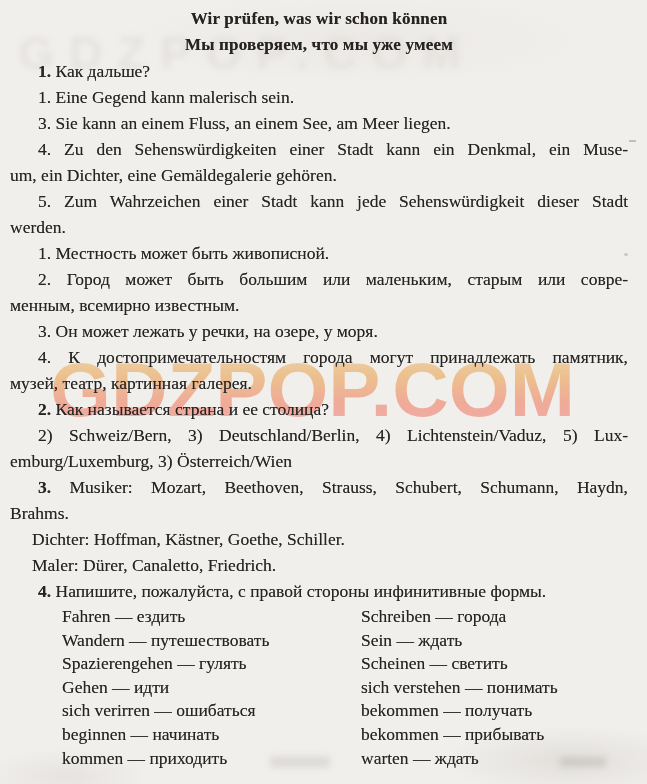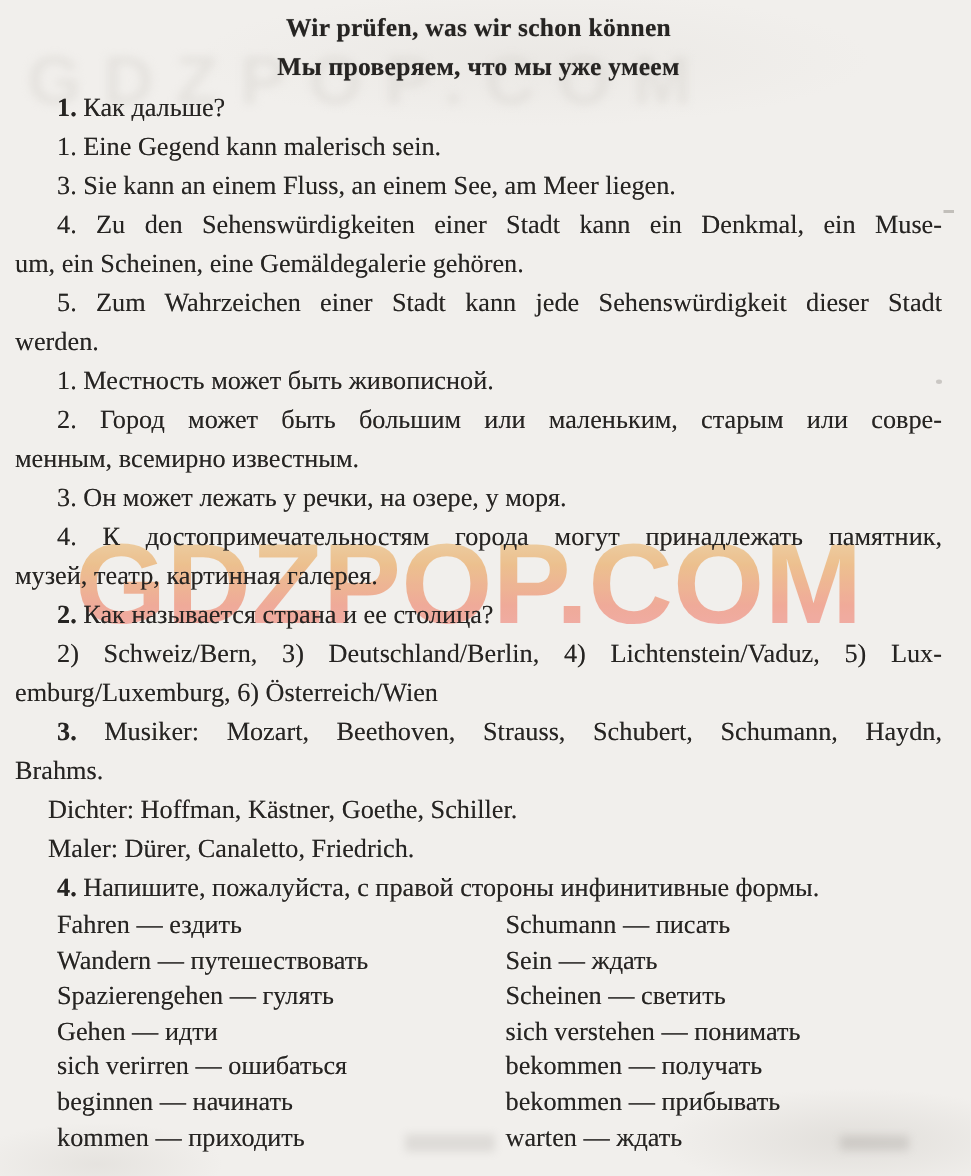--- a/index.html
+++ b/index.html
@@ -85,21 +85,21 @@
 
   #verbs { margin-top: 1px; }
   .verb-row {
     display: grid;
     grid-template-columns: 299px 1fr;
     padding-left: 28px;
     font-size: 17.5px;
     line-height: 23.6px;
     text-shadow: 0 0 .4px rgba(35,33,31,.5);
   }
-  .verb-row .cell { white-space: nowrap; }
+  .verb-row .cell { white-space: nowrap; margin-left: 24px; }
 
   
   .artifact { position: absolute; background: #9b9792; z-index: 0; }
   .artifact.a1 { width: 7px; height: 2px; left: 629px; top: 140px; opacity: .55; }
   .artifact.a2 { width: 4px; height: 3px; left: 624px; top: 253px; opacity: .45; border-radius: 50%; }
   .artifact.a3 { width: 46px; height: 10px; left: 560px; top: 757px; opacity: .28; filter: blur(3px); }
   .artifact.a4 { width: 60px; height: 12px; left: 270px; top: 756px; opacity: .22; filter: blur(3px); }
 </style>
 </head>
 <body>
@@ -113,42 +113,42 @@
 <div class="artifact a4"></div>
 
 <div class="content">
   <div class="title">Wir prüfen, was wir schon können</div>
   <div class="title">Мы проверяем, что мы уже умеем</div>
   <div id="lines">
       <div class="line ind-normal"><b class="pfx">1.</b><span class="txt"> Как дальше?</span></div>
       <div class="line ind-normal"><span class="txt">1. Eine Gegend kann malerisch sein.</span></div>
       <div class="line ind-normal"><span class="txt">3. Sie kann an einem Fluss, an einem See, am Meer liegen.</span></div>
       <div class="line ind-normal justify"><span class="txt">4. Zu den Sehenswürdigkeiten einer Stadt kann ein Denkmal, ein Muse-</span></div>
-      <div class="line ind-none"><span class="txt">um, ein Scheinen, eine Gemäldegalerie gehören.</span></div>
+      <div class="line ind-none"><span class="txt">um, ein Dichter, eine Gemäldegalerie gehören.</span></div>
       <div class="line ind-normal justify"><span class="txt">5. Zum Wahrzeichen einer Stadt kann jede Sehenswürdigkeit dieser Stadt</span></div>
       <div class="line ind-none"><span class="txt">werden.</span></div>
       <div class="line ind-normal"><span class="txt">1. Местность может быть живописной.</span></div>
       <div class="line ind-normal justify"><span class="txt">2. Город может быть большим или маленьким, старым или совре-</span></div>
       <div class="line ind-none"><span class="txt">менным, всемирно известным.</span></div>
       <div class="line ind-normal"><span class="txt">3. Он может лежать у речки, на озере, у моря.</span></div>
       <div class="line ind-normal justify"><span class="txt">4. К достопримечательностям города могут принадлежать памятник,</span></div>
       <div class="line ind-none"><span class="txt">музей, театр, картинная галерея.</span></div>
       <div class="line ind-normal"><b class="pfx">2.</b><span class="txt"> Как называется страна и ее столица?</span></div>
       <div class="line ind-normal justify"><span class="txt">2) Schweiz/Bern, 3) Deutschland/Berlin, 4) Lichtenstein/Vaduz, 5) Lux-</span></div>
-      <div class="line ind-none"><span class="txt">emburg/Luxemburg, 6) Österreich/Wien</span></div>
+      <div class="line ind-none"><span class="txt">emburg/Luxemburg, 3) Österreich/Wien</span></div>
       <div class="line ind-normal justify"><b class="pfx">3.</b><span class="txt"> Musiker: Mozart, Beethoven, Strauss, Schubert, Schumann, Haydn,</span></div>
       <div class="line ind-none"><span class="txt">Brahms.</span></div>
       <div class="line ind-small"><span class="txt">Dichter: Hoffman, Kästner, Goethe, Schiller.</span></div>
       <div class="line ind-small"><span class="txt">Maler: Dürer, Canaletto, Friedrich.</span></div>
       <div class="line ind-normal"><b class="pfx">4.</b><span class="txt"> Напишите, пожалуйста, с правой стороны инфинитивные формы.</span></div>
     </div>
   <div id="verbs">
       <div class="verb-row">
     <div class="cell">Fahren — ездить</div>
-    <div class="cell">Schumann — писать</div>
+    <div class="cell">Schreiben — города</div>
   </div>
       <div class="verb-row">
     <div class="cell">Wandern — путешествовать</div>
     <div class="cell">Sein — ждать</div>
   </div>
       <div class="verb-row">
     <div class="cell">Spazierengehen — гулять</div>
     <div class="cell">Scheinen — светить</div>
   </div>
       <div class="verb-row">

